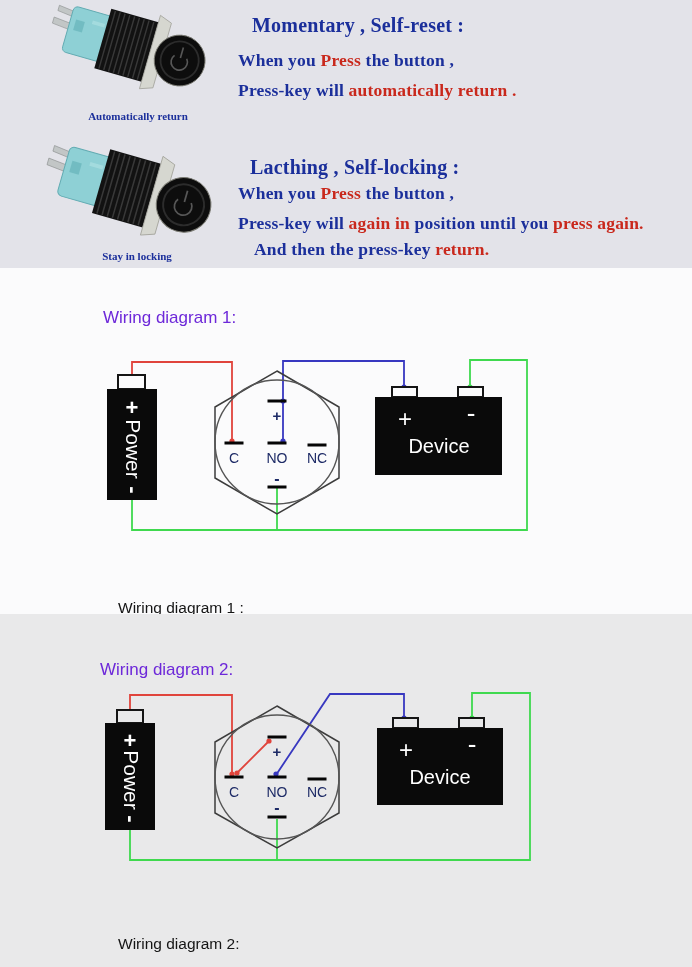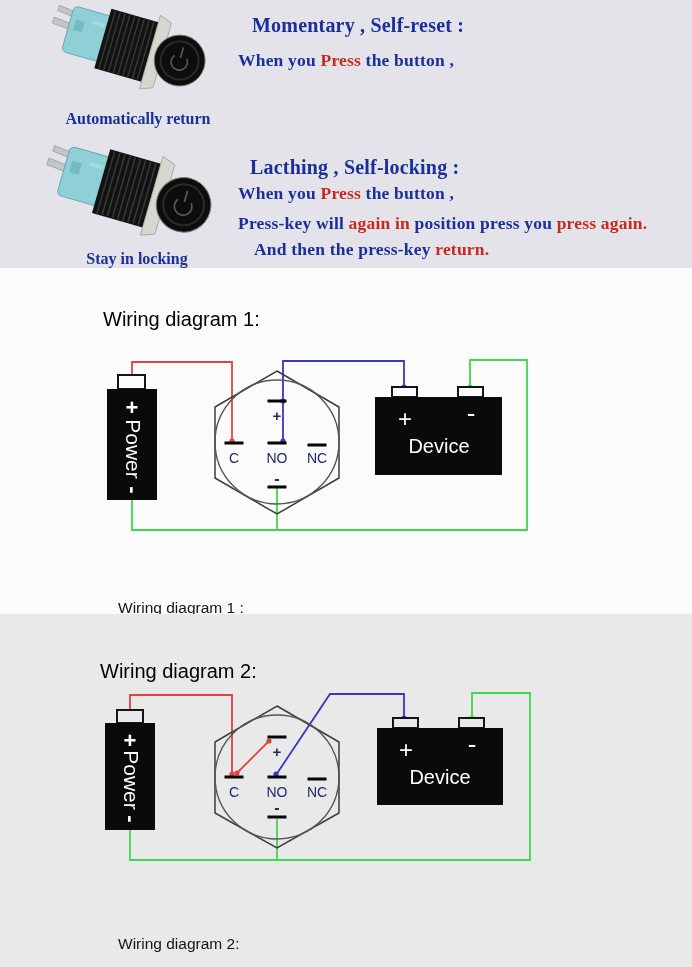--- a/index.html
+++ b/index.html
@@ -6,25 +6,25 @@
   .canvas{position:relative;width:692px;height:967px;overflow:hidden;
           font-family:"Liberation Sans",sans-serif;}
   .sec{position:absolute;left:0;width:692px;}
   .sec-top{top:0;height:268px;background:#e3e3e9;}
   .sec-mid{top:268px;height:346px;background:#fbfbfc;}
   .sec-bot{top:614px;height:353px;background:#e9e9ea;}
   .abs{position:absolute;}
   .serif{font-family:"Liberation Serif",serif;font-weight:700;}
   .heading{font-size:20px;letter-spacing:.2px;margin-left:38px;}
   .bodyline{font-size:17.5px;letter-spacing:.2px;white-space:pre;}
-  .caption{font-size:16px;text-align:center;color:#1b2f9b;}
+  .caption{font-size:11px;text-align:center;color:#1b2f9b;}
   .c-navy{color:#1b2f9b;}
   .c-red{color:#c9281c;font-family:Liberation Serif, serif;}
   .c-black{color:#151515;}
-  .dtitle{font-size:20px;color:#000000;}
+  .dtitle{font-size:17px;color:#6d28d9;}
   .note{font-size:15.5px;line-height:24.8px;color:#151515;white-space:pre-wrap;}
   svg{display:block;}
   text{font-family:"Liberation Sans",sans-serif;}
 </style>
 </head>
 <body>
 
 <div class="canvas">
 
   <svg width="0" height="0" style="position:absolute">
@@ -52,29 +52,30 @@
 
   <div class="sec sec-top">
 
     <svg class="abs" style="left:44px;top:2px" width="164" height="109" viewBox="0 0 180 120">
       <use href="#btn-photo"></use>
     </svg>
     <div class="abs serif caption" style="left:56px;top:110px;width:164px">Automatically return</div>
 
     <div class="abs serif heading c-navy" style="left:214px;top:14px">Momentary , Self-reset :</div>
     <div class="abs serif bodyline" style="left:238px;top:50px"><span class="c-navy">When you </span><span class="c-red">Press</span><span class="c-navy"> the button ,</span></div>
+    <div class="abs serif bodyline" style="left:238px;top:80px"><span class="c-navy">Press-key will </span><span class="c-red">automatically return .</span></div>
 
     <svg class="abs" style="left:38px;top:142px" width="176" height="117" viewBox="0 0 180 120">
       <use href="#btn-photo"></use>
     </svg>
     <div class="abs serif caption" style="left:52px;top:250px;width:170px">Stay in locking</div>
 
     <div class="abs serif heading c-navy" style="left:212px;top:156px">Lacthing , Self-locking :</div>
     <div class="abs serif bodyline" style="left:238px;top:183px"><span class="c-navy">When you </span><span class="c-red">Press</span><span class="c-navy"> the button ,</span></div>
-    <div class="abs serif bodyline" style="left:238px;top:213px"><span class="c-navy">Press-key will </span><span class="c-red">again in </span><span class="c-navy">position press you </span><span class="c-red">press again.</span></div>
+    <div class="abs serif bodyline" style="left:238px;top:213px"><span class="c-navy">Press-key will </span><span class="c-red">again in </span><span class="c-navy">position until you </span><span class="c-red">press again.</span></div>
     <div class="abs serif bodyline" style="left:254px;top:239px"><span class="c-navy">And then the press-key </span><span class="c-red">return.</span></div>
   </div>
 
   <div class="sec sec-mid">
     <div class="abs dtitle" style="left:103px;top:40px">Wiring diagram 1:</div>
   </div>
 
   <svg class="abs" style="left:0;top:340px" width="692" height="212" viewBox="0 340 692 212">
 
     <polyline points="132,377 132,362 232,362 232,442" fill="none" stroke-width="1.8" stroke="#e0443c"></polyline>

